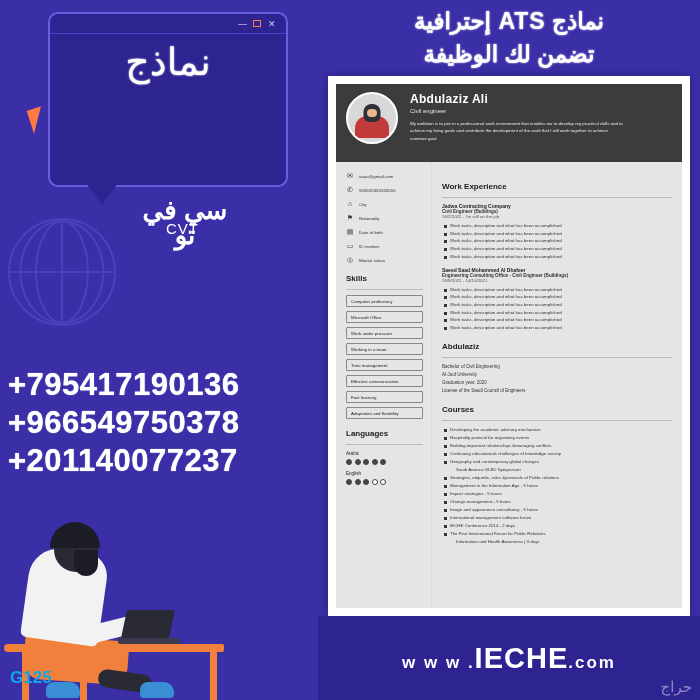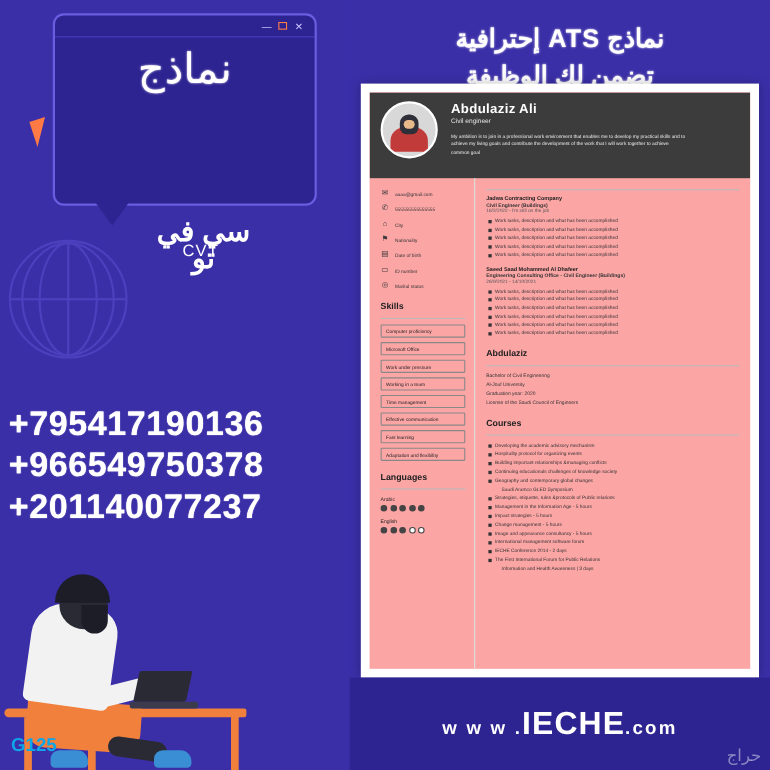--- a/index.html
+++ b/index.html
@@ -207,42 +207,42 @@
   }
 
   
   .right-wrap {
     position: absolute;
     left: 318px; top: 0;
     width: 382px; height: 700px;
   }
   .headline {
     text-align: center; color: #fff;
-    direction: rtl; padding-top: 22px;
+    direction: rtl; padding-top: 8px;
   }
   .headline .h1 {
     font-size: 23px; font-weight: bold; letter-spacing: 1px;
     text-shadow: 0 0 2px #fff;
   }
   .headline .h2 {
     font-size: 23px; font-weight: bold; letter-spacing: 1px;
     margin-top: 6px; text-shadow: 0 0 2px #fff;
   }
 
   .cv-outer {
     position: absolute;
     left: 10px; top: 76px;
     width: 362px; height: 540px;
     background: #fff;
     padding: 8px;
     box-shadow: 0 0 10px rgba(0,0,0,.3);
   }
   .cv {
     width: 100%; height: 100%;
-    background: #fca5a5;
+    background: #e5e5e5;
     font-size: 4.6px;
     color: #222;
     position: relative;
     overflow: hidden;
   }
   
   .cv-head {
     background: #3c3c3c; color: #fff;
     height: 78px; display: flex; align-items: flex-start;
     padding: 8px 10px;
@@ -487,20 +487,21 @@
             <div class="dots">
               <span class="dot"></span>
                 <span class="dot"></span>
                 <span class="dot"></span>
                 <span class="dot empty"></span>
                 <span class="dot empty"></span>
             </div>
           </div>
 
           <div class="cv-right">
+            <div class="sec-title">Work Experience</div>
             <div class="sec-underline"></div>
 
             <div>
               <div class="job-title">Jadwa Contracting Company</div>
               <div class="job-sub">Civil Engineer (Buildings)</div>
               <div class="job-date">16/2/2022 - I'm still on the job</div>
               <div class="bullet">Work tasks, description and what has been accomplished</div>
               <div class="bullet">Work tasks, description and what has been accomplished</div>
               <div class="bullet">Work tasks, description and what has been accomplished</div>
               <div class="bullet">Work tasks, description and what has been accomplished</div>

